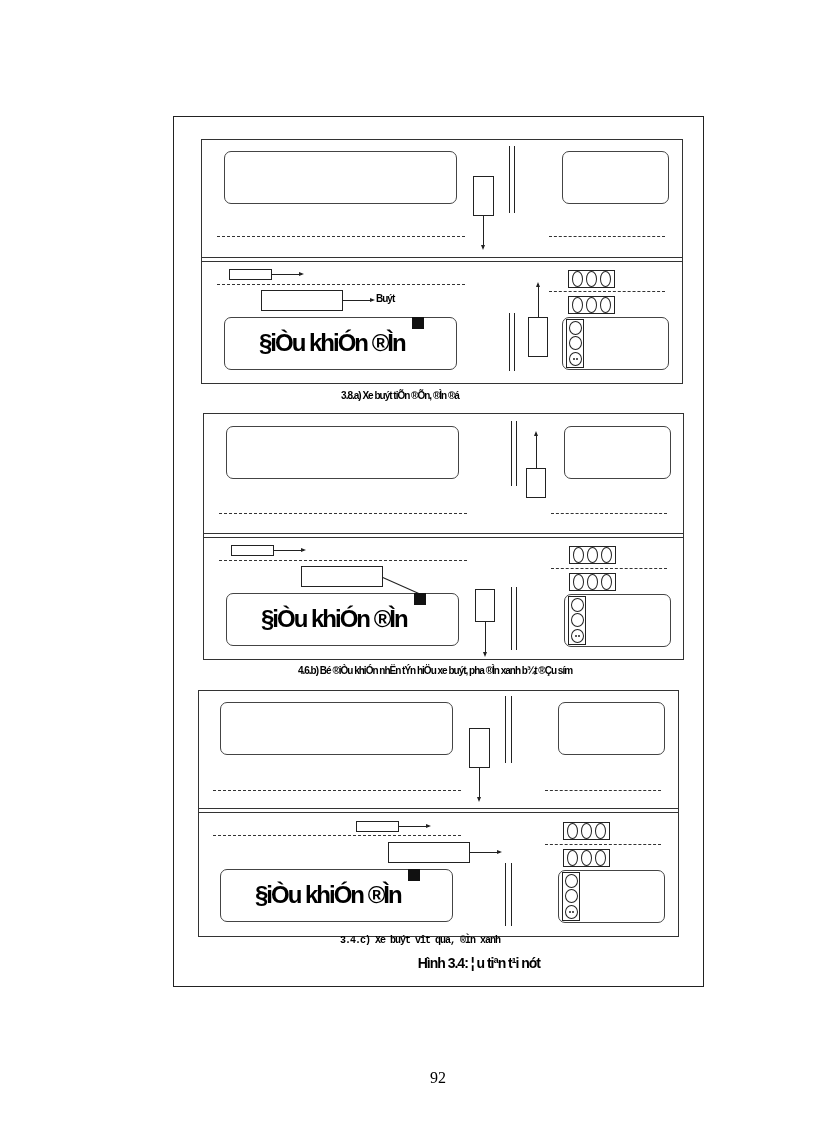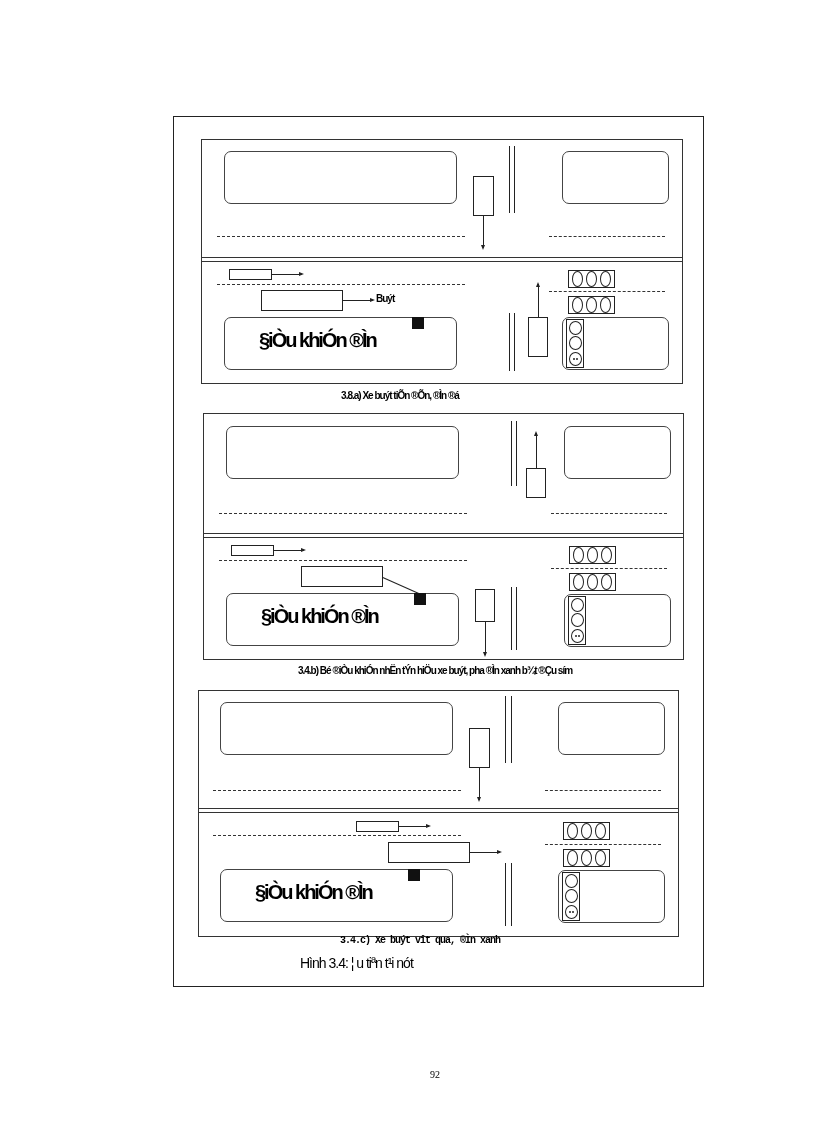--- a/index.html
+++ b/index.html
@@ -10,25 +10,25 @@
   .sep{height:5px;border-top:1px solid #333;border-bottom:1px solid #333;}
   .rbox{border:1px solid #444;border-radius:7px;}
   .dash{height:0;border-top:1px dashed #333;}
   .box{border:1px solid #222;background:#fff;}
   .vline{width:0;border-left:1px solid #222;}
   .hline{height:0;border-top:1px solid #222;}
   .arrow-r::after{content:"";position:absolute;right:-2px;top:-3px;border-left:5px solid #222;border-top:2.5px solid transparent;border-bottom:2.5px solid transparent;}
   .arrow-d::after{content:"";position:absolute;bottom:-2px;left:-3px;border-top:5px solid #222;border-left:2.5px solid transparent;border-right:2.5px solid transparent;}
   .arrow-u::after{content:"";position:absolute;top:-2px;left:-3px;border-bottom:5px solid #222;border-left:2.5px solid transparent;border-right:2.5px solid transparent;}
   .sq{width:12px;height:12px;background:#111;}
-  .bigtxt{font-size:20px;font-weight:bold;letter-spacing:-2px;white-space:nowrap;}
+  .bigtxt{font-size:24px;font-weight:bold;letter-spacing:-2px;white-space:nowrap;}
   .lbl{font-size:10px;font-weight:bold;letter-spacing:-1px;white-space:nowrap;}
   .cap{font-size:10px;font-weight:bold;letter-spacing:-1px;white-space:nowrap;text-align:center;}
-  .title{font-size:14px;font-weight:normal;letter-spacing:-1px;white-space:nowrap;text-align:left;}
-  .pageno{font-family:"Liberation Serif",serif;font-size:10px;}
+  .title{font-size:14px;font-weight:bold;letter-spacing:-1px;white-space:nowrap;text-align:right;}
+  .pageno{font-family:"Liberation Serif",serif;font-size:16px;}
   .lights-h{border:1px solid #222;display:flex;justify-content:space-around;align-items:center;padding:0 1px;}
   .lights-h span{display:block;width:9px;height:14px;border:1px solid #222;border-radius:50%;}
   .lights-v{border:1px solid #222;display:flex;flex-direction:column;justify-content:space-around;align-items:center;}
   .lights-v span{display:block;width:11px;height:12px;border:1px solid #222;border-radius:50%;position:relative;}
   .lights-v span.dot::after{content:"";position:absolute;left:3px;top:5px;width:2px;height:2px;background:#222;border-radius:50%;box-shadow:3px 0 0 #222;}
   .diag{height:0;border-top:1px solid #222;transform-origin:0 0;}
 </style>
 </head>
 <body>
 
@@ -115,21 +115,21 @@
       <span></span>
       <span></span>
     </div>
   <div class="abs rbox" style="left:361px;top:181px;width:107px;height:53px;"></div>
   <div class="abs lights-v" style="left:365px;top:183px;width:18px;height:49px;">
       <span></span>
       <span></span>
       <span class="dot"></span>
     </div>
 </div>
-<div class="abs cap" style="left:270px;top:665px;width:330px;">3.4.b) Bé ®iÒu khiÓn nhËn tÝn hiÖu xe buýt, pha ®Ìn xanh b¾t ®Çu sím</div>
+<div class="abs cap" style="left:270px;top:665px;width:330px;">4.6.b) Bé ®iÒu khiÓn nhËn tÝn hiÖu xe buýt, pha ®Ìn xanh b¾t ®Çu sím</div>
 
 <div class="abs" style="left:198px;top:690px;width:481px;height:247px;">
   <div class="abs panel" style="left:0;top:0;width:481px;height:247px;"></div>
   <div class="abs rbox" style="left:22px;top:12px;width:233px;height:53px;"></div>
   <div class="abs rbox" style="left:360px;top:12px;width:107px;height:53px;"></div>
   <div class="abs box" style="left:271px;top:38px;width:21px;height:40px;"></div>
   <div class="abs vline arrow-d" style="left:281px;top:78px;height:32px;"></div>
   <div class="abs vline" style="left:307px;top:6px;height:67px;"></div>
   <div class="abs vline" style="left:313px;top:6px;height:67px;"></div>
   <div class="abs dash" style="left:15px;top:100px;width:248px;"></div>

